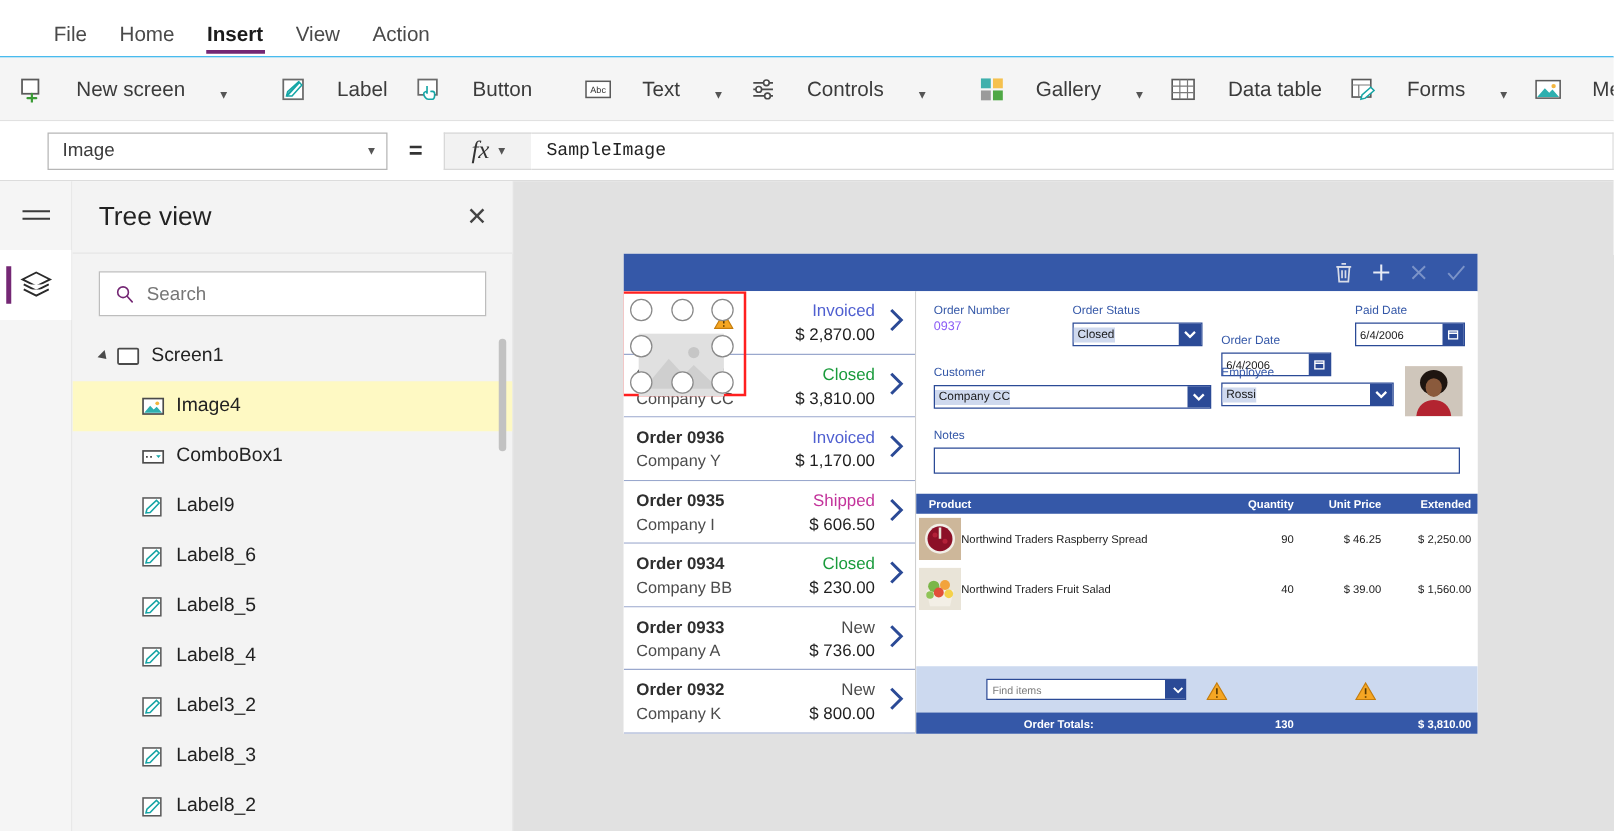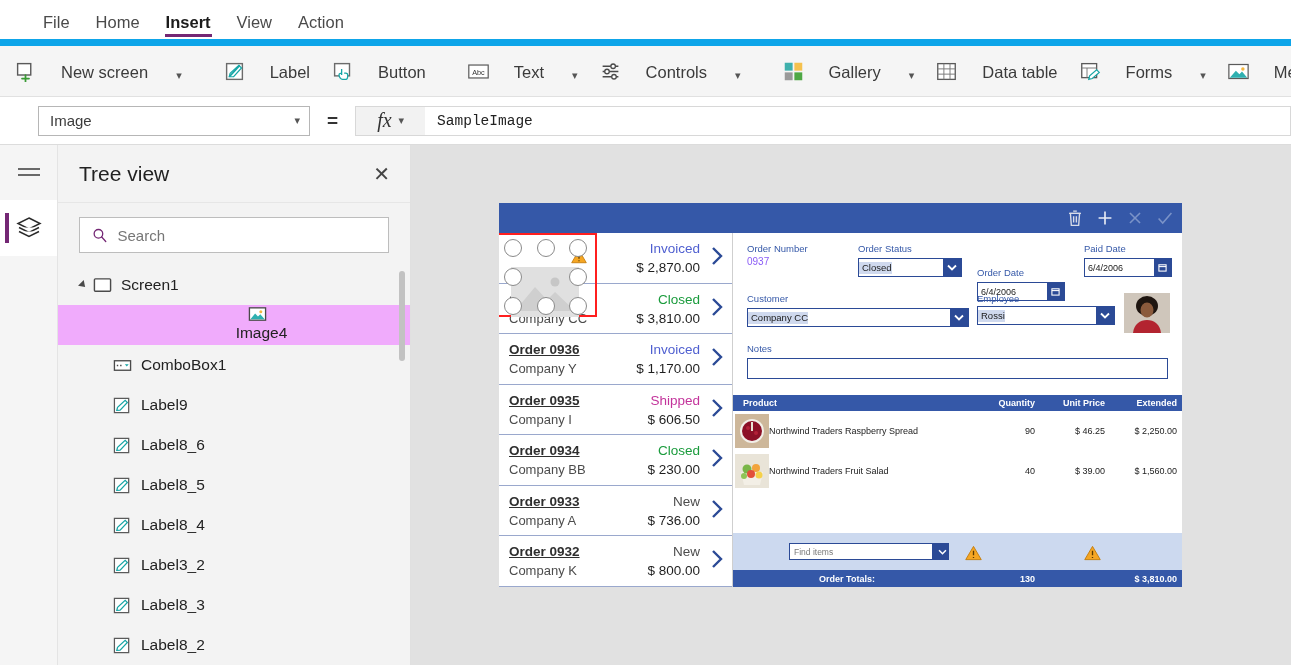--- a/index.html
+++ b/index.html
@@ -9,21 +9,21 @@
     font-family: "Liberation Sans", sans-serif;
     background: #ffffff;
     color: #333;
   }
   #app { position: relative; width: 1291px; height: 665px; }
 
   
   .menubar {
     position: absolute; left: 0; top: 0; width: 1291px; height: 46px;
     background: #ffffff; display: flex; align-items: flex-end;
-    padding-left: 30px; border-bottom: 7px solid #0ea5e9;
+    padding-left: 30px; border-bottom: 1px solid #0ea5e9;
   }
   .menu-item {
     font-size: 16.5px; color: #4a4a4a; padding: 0 13px 9px 13px;
     cursor: pointer; position: relative; line-height: 1;
   }
   .menu-item.active { color: #1b1b1b; font-weight: bold; }
   .menu-item.active::after {
     content: ""; position: absolute; left: 12px; right: 12px; bottom: 2px;
     height: 3px; background: #742774;
   }
@@ -107,21 +107,21 @@
   .search-box input {
     border: none; outline: none; font-size: 15px; color: #333;
     font-family: "Liberation Sans", sans-serif; width: 100%; background: transparent;
   }
   .search-box input::placeholder { color: #767676; }
   .tree-list { position: relative; height: 402px; overflow: hidden; }
   .tree-row {
     display: flex; align-items: center; height: 40px; cursor: pointer;
     font-size: 15.5px; color: #222;
   }
-  .tree-row.sel { background: #f0abfc; flex-direction: column; }
+  .tree-row.sel { background: #fef9c3; }
   .tw-arrow {
     width: 0; height: 0; margin-left: 22px; margin-right: 7px;
     border-left: 6px solid #4a4a4a; border-top: 4.5px solid transparent;
     border-bottom: 4.5px solid transparent; transform: rotate(45deg);
   }
   .tw-ico { width: 19px; height: 19px; flex: none; margin-right: 9px; }
   .tree-scroll {
     position: absolute; right: 5px; top: 6px; width: 6px; height: 90px;
     background: #c2c2c2; border-radius: 3px;
   }
@@ -155,21 +155,21 @@
   .gallery {
     width: 234px; flex: none; background: #fff; position: relative;
     border-right: 1px solid #cfcfcf; overflow: hidden;
   }
   .grow {
     height: 50.5px; border-bottom: 1px solid #9aa8cd; position: relative;
     padding: 5px 8px 0 10px; cursor: pointer; background: #fff;
   }
   .grow-l { position: absolute; left: 10px; top: 6px; }
   .grow-r { position: absolute; right: 32px; top: 6px; text-align: right; }
-  .g-order { font-size: 13.5px; font-weight: bold; color: #2f2f2f; line-height: 19px; text-decoration: underline; }
+  .g-order { font-size: 13.5px; font-weight: bold; color: #2f2f2f; line-height: 19px; }
   .g-co { font-size: 13px; color: #4c4c4c; line-height: 19px; }
   .g-status { font-size: 13.5px; line-height: 19px; }
   .g-amt { font-size: 13.5px; color: #1f1f1f; line-height: 19px; }
   .g-chev {
     position: absolute; right: 8px; top: 12px; width: 14px; height: 22px;
   }
   .gal-scroll {
     position: absolute; right: 2px; top: 8px; width: 7px; height: 72px;
     background: #b9b9b9;
   }

